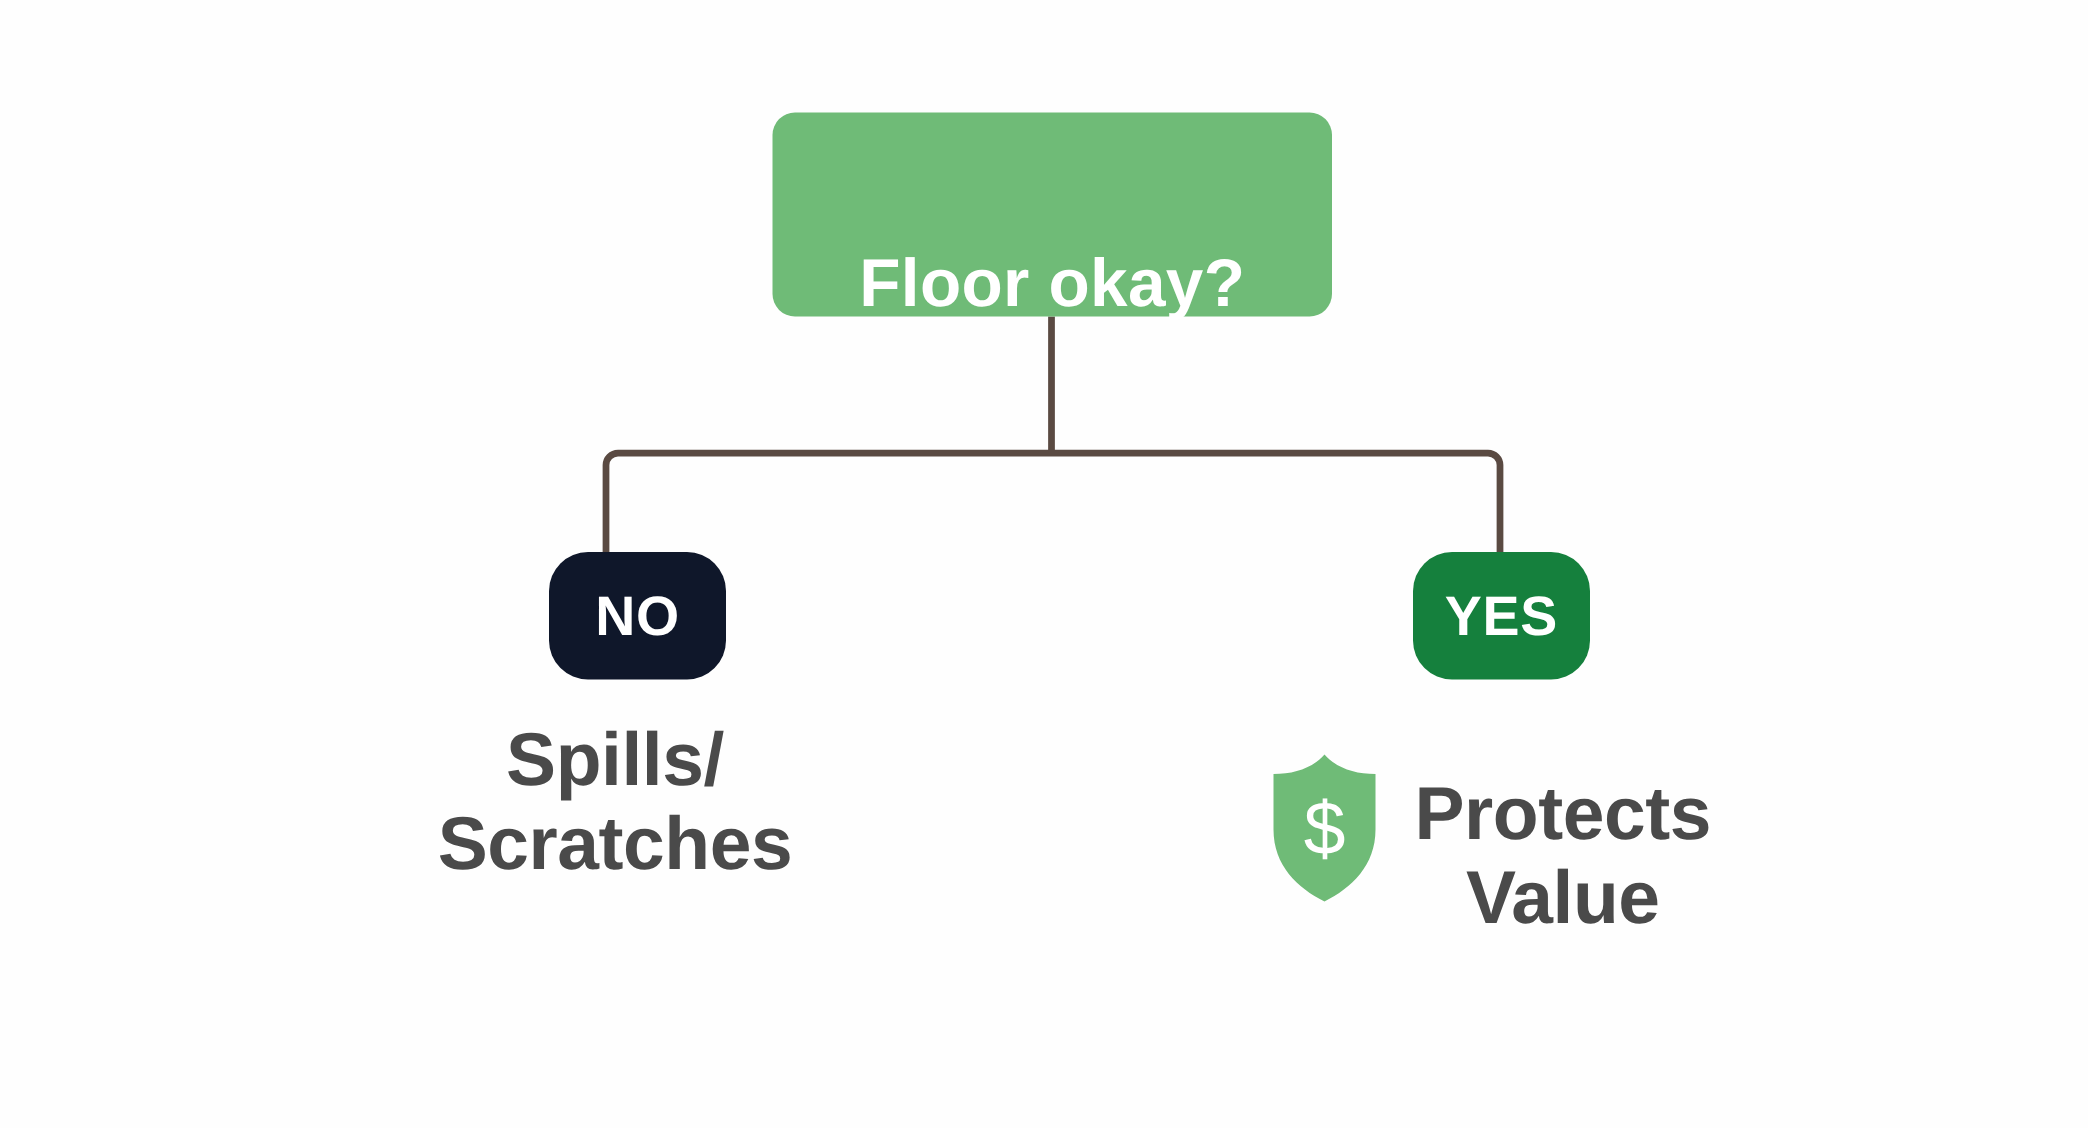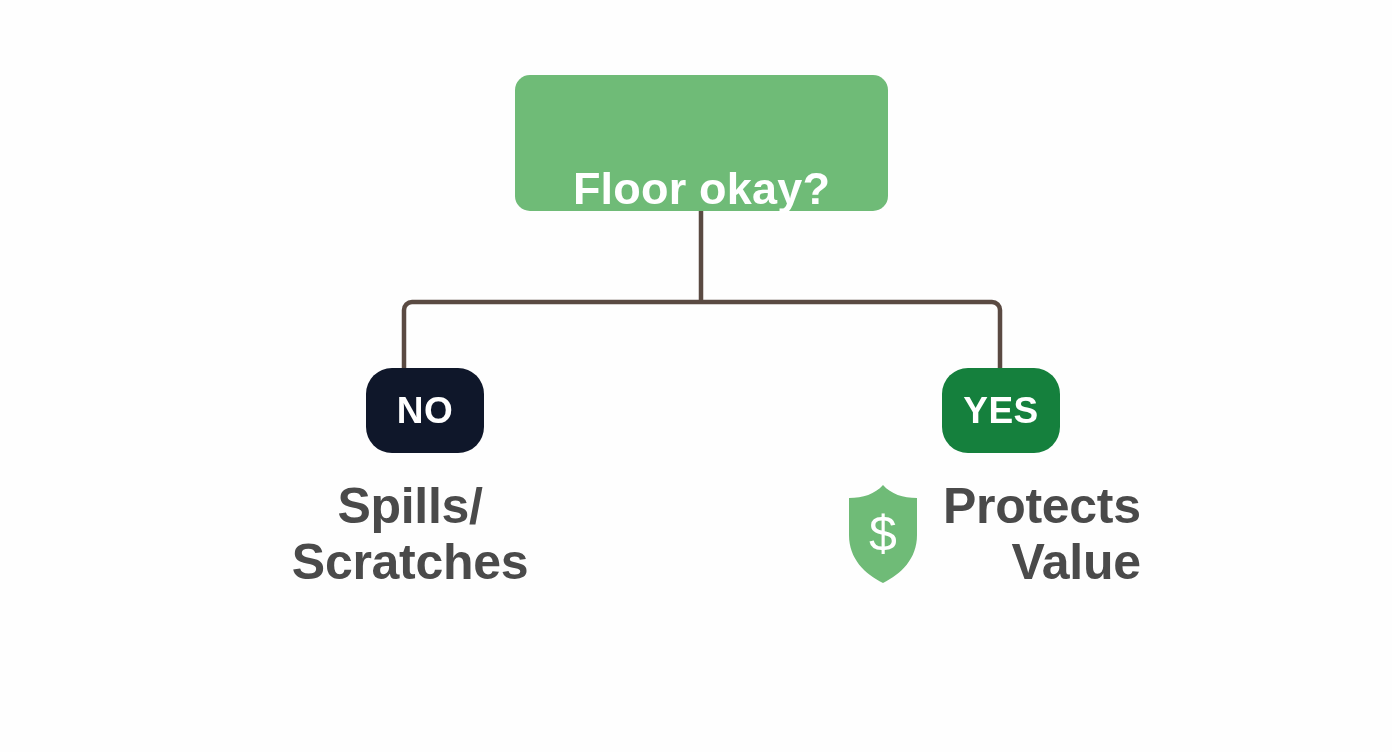--- a/index.html
+++ b/index.html
@@ -112,21 +112,22 @@
   }
 
   #outcome-yes {
     left: 845px;
     top: 478px;
     width: 360px;
     justify-content: flex-start;
     gap: 22px;
   }
   #outcome-yes .outcome-text {
-    text-align: right;
+    text-align: center;
+    margin-top: 36px;
   }
 
   .shield-icon {
     flex: 0 0 auto;
     width: 76px;
     height: 102px;
     display: block;
   }
 </style>
 </head>

